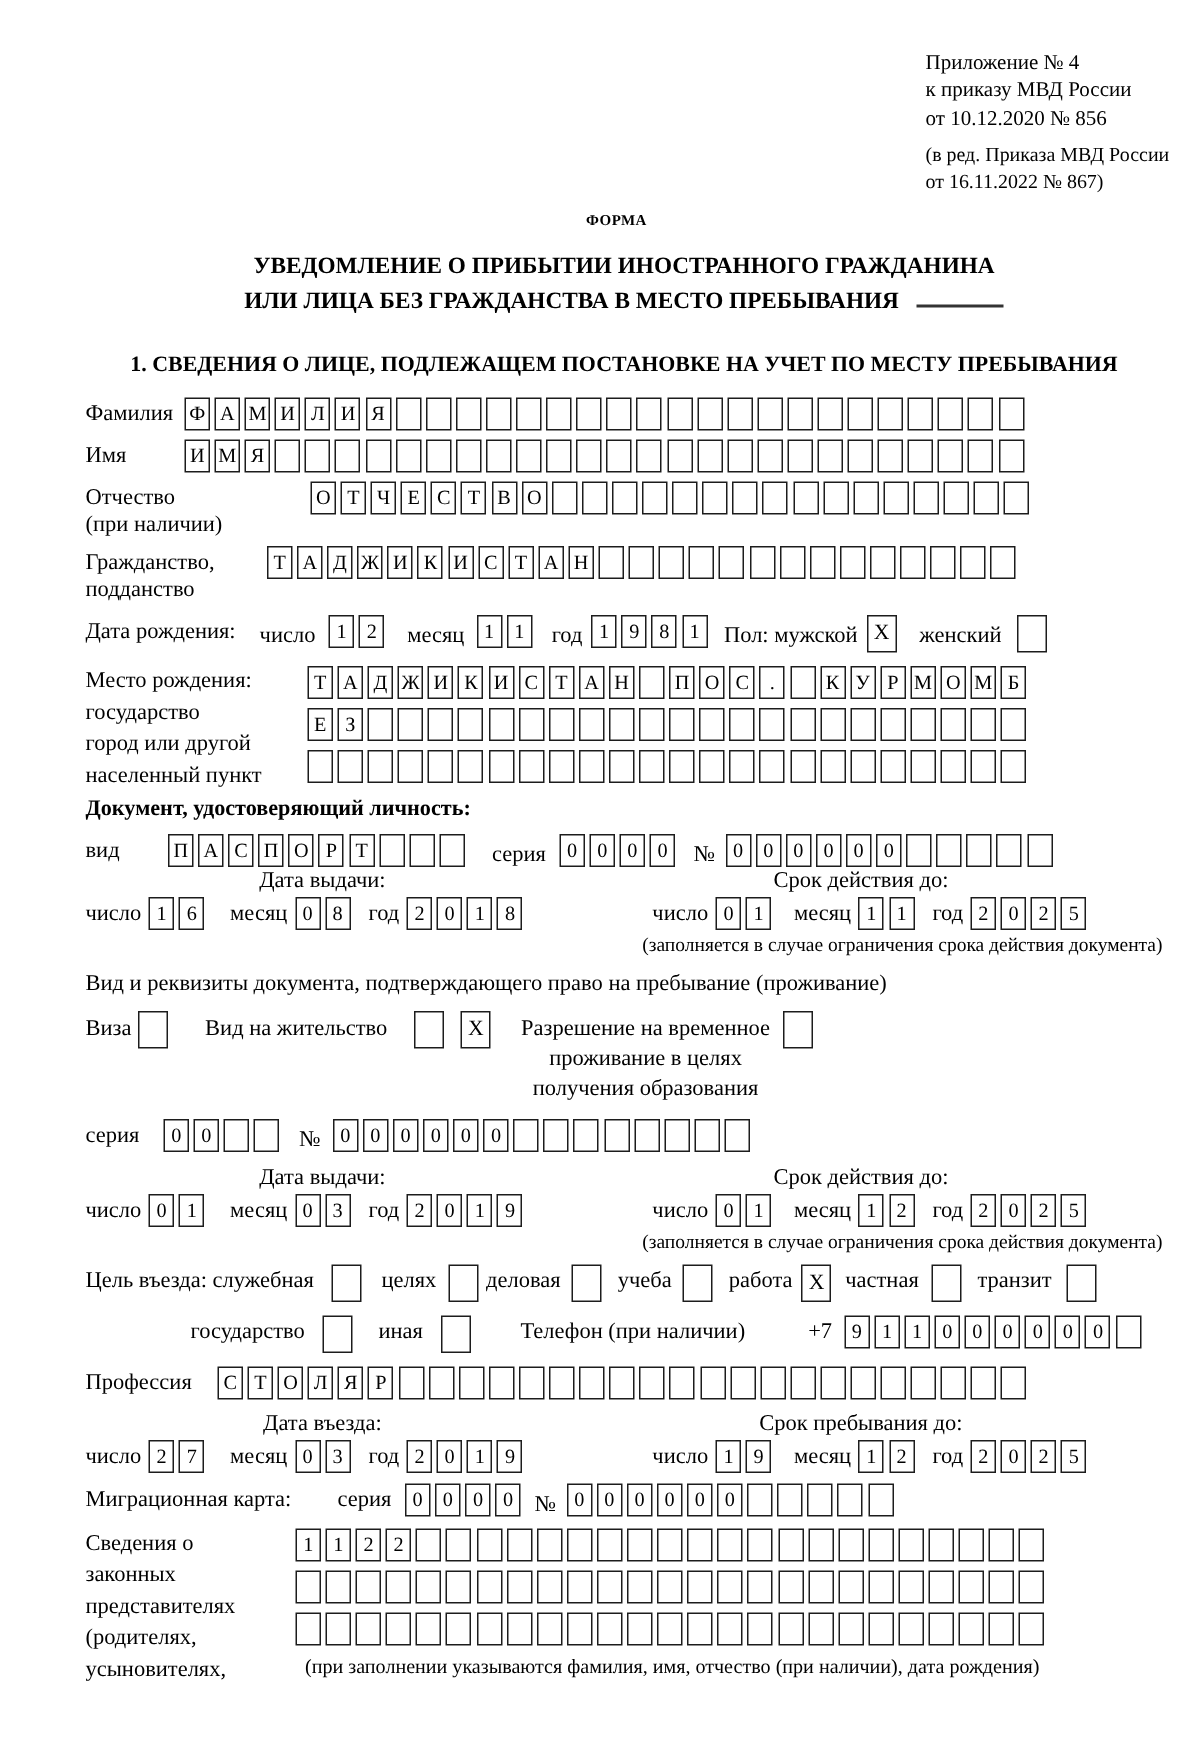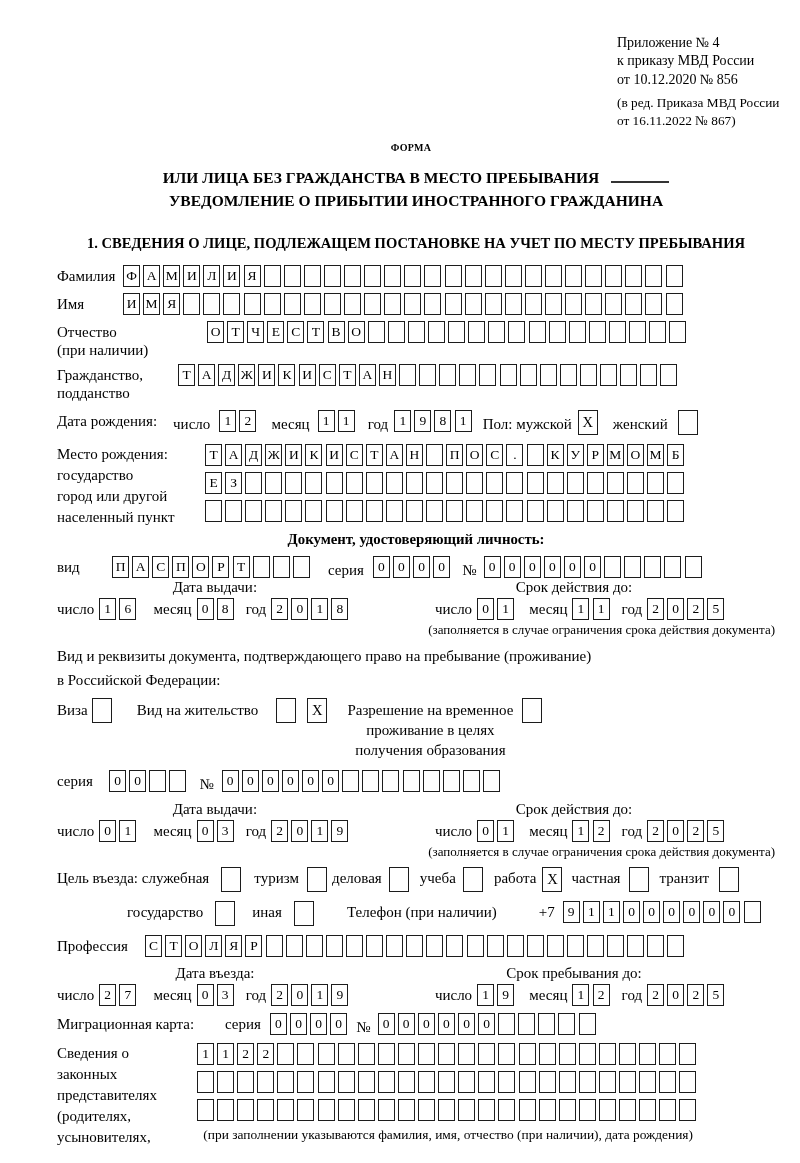--- a/index.html
+++ b/index.html
@@ -28,21 +28,21 @@
     border: 1.5px solid #1c1c1c; background: #fff;
     display: inline-flex; align-items: center; justify-content: center;
     font-size: 13.5px; line-height: 1; font-family: "Liberation Serif", serif;
   }
   .check .cbox { width: 20px; height: 25px; font-size: 14.5px; }
   .sub { flex: none; padding-top: 3px; }
   
   .lblcol { flex: none; }
   .lblcol div { line-height: 21px; }
   .boxcol .boxes { display: flex; margin-bottom: 6px; }
-  .centerbold { text-align: center; font-weight: bold; margin: 3px 0 8px; font-size: 14.8px; }
+  .centerbold { font-weight: bold; margin: 3px 0 8px; font-size: 14.8px; }
   
   .dates { display: flex; margin-bottom: 2px; }
   .dg1 { width: 44%; } .dg2 { width: 56%; }
   .dhead { text-align: center; margin-bottom: 2px; }
   .drow { display: flex; align-items: flex-start; }
   .drow .sub { margin-right: 5px; }
   .rnote { text-align: right; font-size: 13px; margin: 0 0 7px; }
   .plain { line-height: 22px; }
   
   .permits { display: flex; align-items: flex-start; margin: 7px 0 10px; }
@@ -61,22 +61,22 @@
     <div>к приказу МВД России</div>
     <div>от 10.12.2020 № 856</div>
     <div class="hdr-small">
       <div>(в ред. Приказа МВД России</div>
       <div>от 16.11.2022 № 867)</div>
     </div>
   </div>
   <div class="forma">ФОРМА</div>
 
   <div class="title">
+    <div>УВЕДОМЛЕНИЕ О ПРИБЫТИИ ИНОСТРАННОГО ГРАЖДАНИНА</div>
     <div><span>ИЛИ ЛИЦА БЕЗ ГРАЖДАНСТВА В МЕСТО ПРЕБЫВАНИЯ</span><span class="uline"></span></div>
-    <div>УВЕДОМЛЕНИЕ О ПРИБЫТИИ ИНОСТРАННОГО ГРАЖДАНИНА</div>
   </div>
 
   <div class="section">1. СВЕДЕНИЯ О ЛИЦЕ, ПОДЛЕЖАЩЕМ ПОСТАНОВКЕ НА УЧЕТ ПО МЕСТУ ПРЕБЫВАНИЯ</div>
 
   <div class="frow">
     <span class="lbl" style="width:66px">Фамилия</span>
     <span class="boxes">
         <span class="cbox">Ф</span>
         <span class="cbox">А</span>
         <span class="cbox">М</span>
@@ -403,21 +403,20 @@
             <span class="cbox">0</span>
             <span class="cbox">2</span>
             <span class="cbox">5</span>
           </span>
       </div>
     </div>
   </div>
   <div class="rnote">(заполняется в случае ограничения срока действия документа)</div>
 
   <div class="plain">Вид и реквизиты документа, подтверждающего право на пребывание (проживание)</div>
-  <div class="plain mt2">в Российской Федерации:</div>
 
   <div class="permits">
     <span class="plbl">Виза</span>
     <span class="boxes check" style="margin-left:4px">
         <span class="cbox">&nbsp;</span>
       </span>
     <span class="plbl" style="margin-left:22px">Вид на жительство</span>
     <span class="boxes check" style="margin-left:18px">
         <span class="cbox">&nbsp;</span>
       </span>
@@ -503,21 +502,21 @@
       </div>
     </div>
   </div>
   <div class="rnote">(заполняется в случае ограничения срока действия документа)</div>
 
   <div class="frow" style="margin-bottom:9px">
     <span class="lbl">Цель въезда: служебная</span>
     <span class="boxes check" style="margin-left:12px">
         <span class="cbox">&nbsp;</span>
       </span>
-    <span class="sub" style="margin-left:10px;margin-right:8px">туризм</span>
+    <span class="sub" style="margin-left:10px;margin-right:8px">целях</span>
     <span class="boxes check">
         <span class="cbox">&nbsp;</span>
       </span>
     <span class="sub" style="margin-left:2px;margin-right:7px">деловая</span>
     <span class="boxes check">
         <span class="cbox">&nbsp;</span>
       </span>
     <span class="sub" style="margin-left:8px;margin-right:7px">учеба</span>
     <span class="boxes check">
         <span class="cbox">&nbsp;</span>

